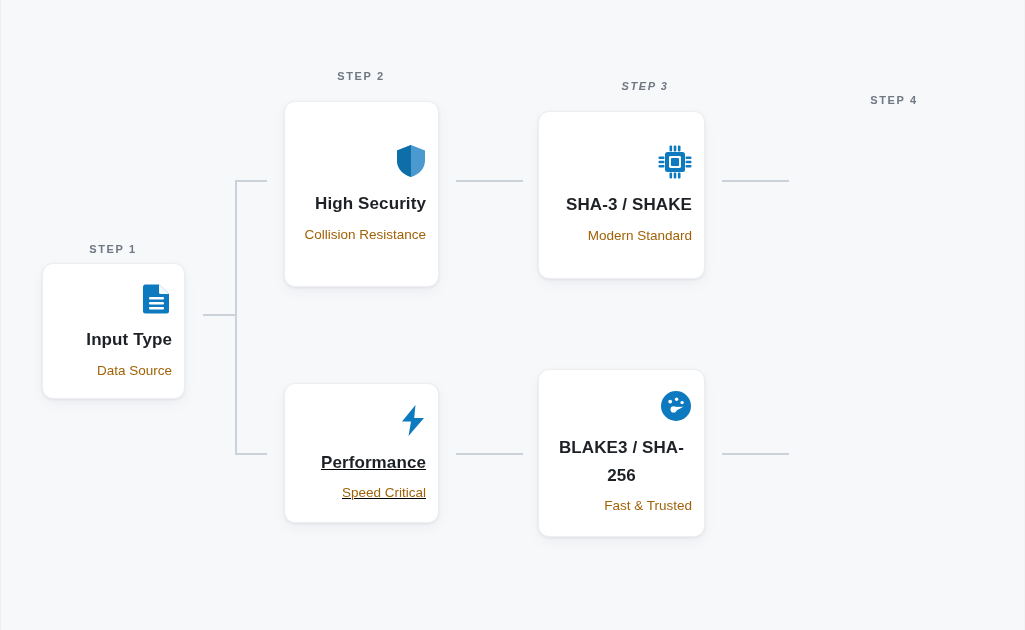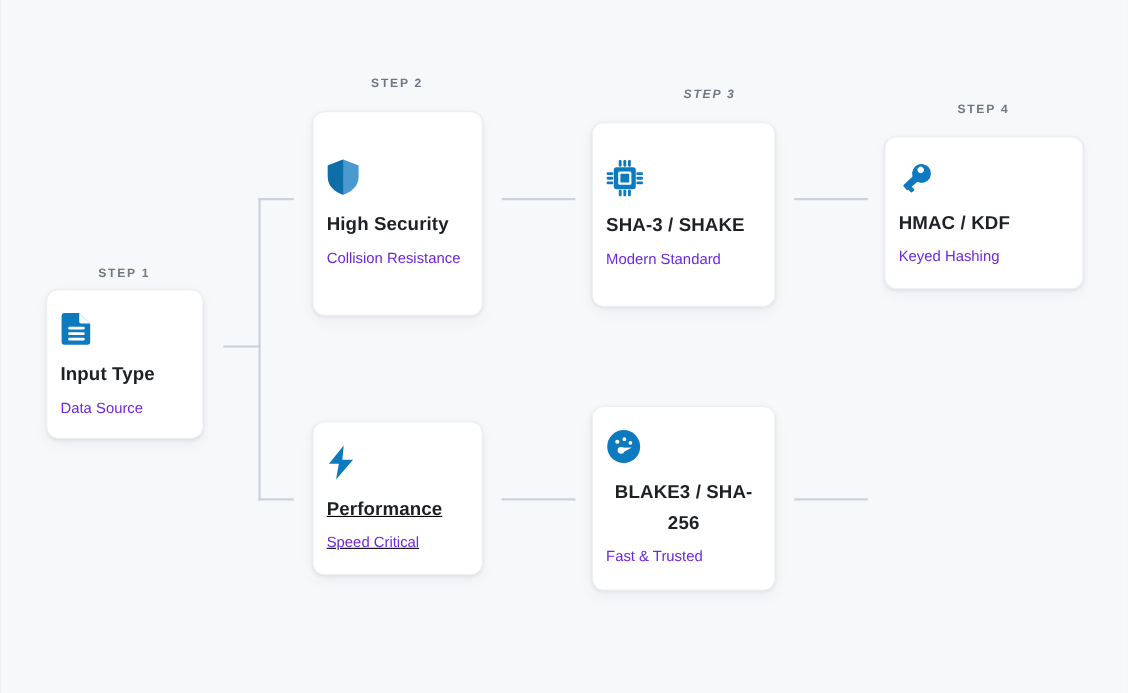--- a/index.html
+++ b/index.html
@@ -39,41 +39,41 @@
   
   .card{
     position:absolute;
     background:#ffffff;
     border:1px solid #eceff2;
     border-radius:11px;
     box-shadow:0 1px 3px rgba(20,30,50,0.07), 0 5px 14px rgba(20,30,50,0.045);
     box-sizing:border-box;
     display:flex;
     flex-direction:column;
-    align-items:flex-start;
+    align-items:flex-end;
     justify-content:center;
     text-align:center;
     padding:16px 12px;
   }
   .card-icon{
     display:block;
     line-height:0;
     margin-bottom:12px;
   }
   .card-icon svg{display:block;}
   .card-title{
     font-size:17px;
     font-weight:bold;
     color:#1d2125;
     line-height:1.62;
     letter-spacing:0.1px;
   }
   .card-sub{
     font-size:13.5px;
-    color:#6d28d9;
+    color:#a16207;
     line-height:1.42;
     margin-top:7px;
   }
 
   
   .c-input    {left:41px;  top:263px; width:143px; height:136px;}
   .c-sec      {left:283px; top:101px; width:155px; height:186px;}
   .c-perf     {left:283px; top:383px; width:155px; height:140px;text-decoration:underline;}
   .c-sha3     {left:537px; top:111px; width:167px; height:168px;}
   .c-blake    {left:537px; top:369px; width:167px; height:168px;}
@@ -170,29 +170,15 @@
         <circle cx="16.6" cy="9.3" r="1.7" fill="#ffffff"></circle>
         <circle cx="22.1" cy="12.6" r="1.7" fill="#ffffff"></circle>
         <path d="M23.4 16.8 L14.6 21.6 a2.6 2.6 0 0 1-2.1-4.6 Z" fill="#ffffff"></path>
         <circle cx="13.6" cy="19.4" r="3.1" fill="#ffffff"></circle>
       </svg>
     </span>
     <div class="card-title">BLAKE3 / SHA-256</div>
     <div class="card-sub">Fast &amp; Trusted</div>
   </div>
 
-  <div class="card c-hmac">
-    <span class="card-icon">
-      <svg width="34" height="32" viewBox="0 0 34 32" aria-hidden="true">
-        <g transform="rotate(-42 17 16)">
-          <circle cx="22" cy="16" r="8.6" fill="#0d7ac0"></circle>
-          <circle cx="23.6" cy="13.2" r="2.9" fill="#ffffff"></circle>
-          <rect x="2" y="12.8" width="14" height="6.3" rx="1.2" fill="#0d7ac0"></rect>
-          <rect x="3.2" y="18.4" width="4.2" height="4.6" rx="1.1" fill="#0d7ac0"></rect>
-        </g>
-      </svg>
-    </span>
-    <div class="card-title">HMAC / KDF</div>
-    <div class="card-sub">Keyed Hashing</div>
-  </div>
 
 
 </div>
 
 </body></html>

